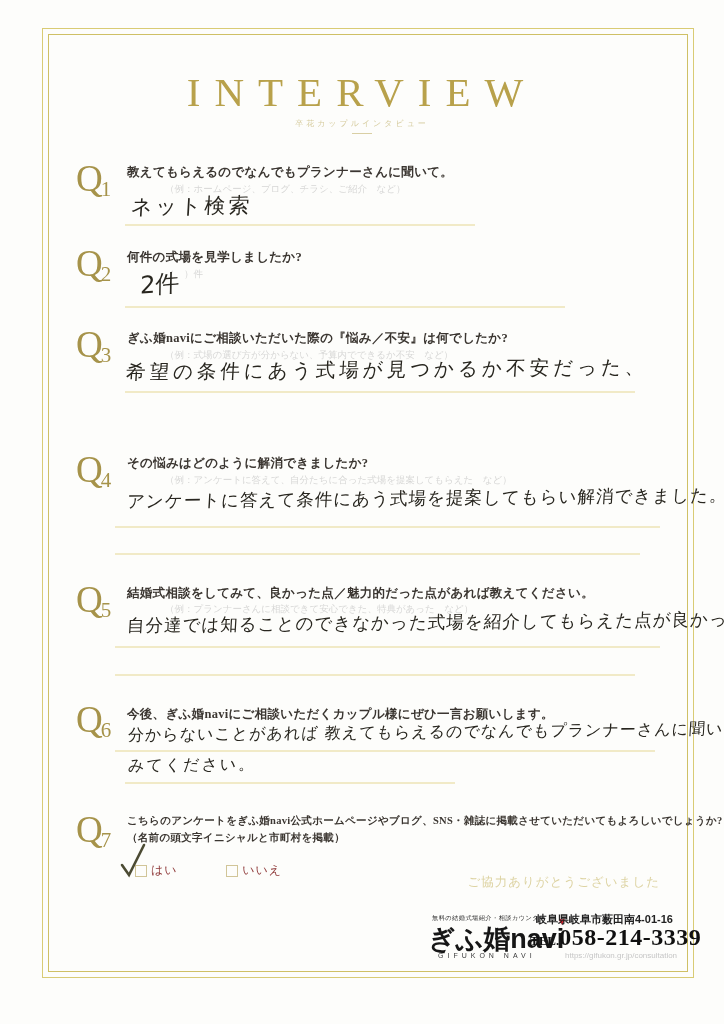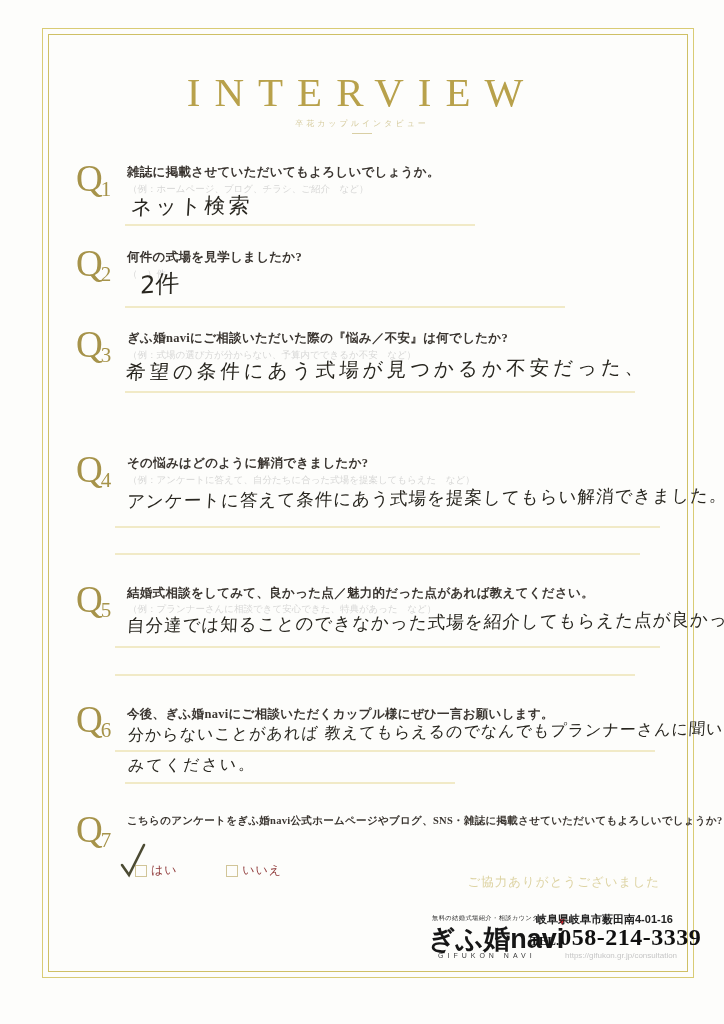--- a/index.html
+++ b/index.html
@@ -36,21 +36,21 @@
     font-family:"Liberation Serif","DejaVu Serif",serif;color:#a6934a;line-height:1;
   }
   .qmark .ql{font-size:37px;}
   .qmark .qn{font-size:21px;position:relative;top:5px;left:-2px;}
   .qtext{
     position:absolute;font-family:"Liberation Serif","DejaVu Serif",serif;
     font-size:12.5px;font-weight:700;color:#3b3631;letter-spacing:.3px;white-space:nowrap;
   }
   .qtext.small{font-size:10.5px;}
   .qhint{
-    position:absolute;font-size:9.5px;color:#a9a9a9;opacity:.45;filter:blur(.6px);white-space:nowrap;
+    position:absolute;font-size:9.5px;color:#a9a9a9;opacity:.45;filter:blur(.6px);white-space:nowrap;margin-left:37px;
   }
   .hand{
     position:absolute;font-family:"DejaVu Sans",sans-serif;color:#28261f;
     white-space:nowrap;transform:rotate(-.6deg) skewX(-4deg);font-weight:500;
   }
   .ans-line{position:absolute;height:2px;background:#f1eac7;}
   
   .chk-row{position:absolute;left:135px;top:862px;font-size:12px;color:#7f1d1d;opacity:.9;}
   .chk-box{
     display:inline-block;width:10px;height:10px;border:1.5px solid #cdbf8e;
@@ -99,21 +99,21 @@
 
   <div class="frame-outer">
     <div class="frame-inner"></div>
   </div>
 
   <div class="title">INTERVIEW</div>
   <div class="subtitle">卒花カップルインタビュー</div>
   <div class="subtitle-dash"></div>
 
   <div class="qmark" style="top:160px"><span class="ql">Q</span><span class="qn">1</span></div>
-  <div class="qtext" style="left:127px;top:164px">雑誌に掲載させていただいてもよろしいでしょうか。</div>
+  <div class="qtext" style="left:127px;top:164px">教えてもらえるのでなんでもプランナーさんに聞いて。</div>
   <div class="qhint" style="left:128px;top:183px">（例：ホームページ、ブログ、チラシ、ご紹介　など）</div>
   <div class="hand" style="left:131px;top:192px;font-size:21px;letter-spacing:3px">ネット検索</div>
   <div class="ans-line" style="left:125px;top:224px;width:350px"></div>
 
   <div class="qmark" style="top:245px"><span class="ql">Q</span><span class="qn">2</span></div>
   <div class="qtext" style="left:127px;top:249px">何件の式場を見学しましたか?</div>
   <div class="qhint" style="left:128px;top:268px">（　）件</div>
   <div class="hand" style="left:140px;top:268px;font-size:24px;transform:rotate(-5deg) skewX(-6deg)">2件</div>
   <div class="ans-line" style="left:125px;top:306px;width:440px"></div>
 
@@ -139,20 +139,21 @@
 
   <div class="qmark" style="top:701px"><span class="ql">Q</span><span class="qn">6</span></div>
   <div class="qtext" style="left:127px;top:706px">今後、ぎふ婚naviにご相談いただくカップル様にぜひ一言お願いします。</div>
   <div class="hand" style="left:128px;top:722px;font-size:16px;letter-spacing:1px">分からないことがあれば 教えてもらえるのでなんでもプランナーさんに聞いて</div>
   <div class="ans-line" style="left:115px;top:750px;width:540px"></div>
   <div class="hand" style="left:128px;top:755px;font-size:16px;letter-spacing:2px">みてください。</div>
   <div class="ans-line" style="left:125px;top:782px;width:330px"></div>
 
   <div class="qmark" style="top:811px"><span class="ql">Q</span><span class="qn">7</span></div>
   <div class="qtext small" style="left:127px;top:814px">こちらのアンケートをぎふ婚navi公式ホームページやブログ、SNS・雑誌に掲載させていただいてもよろしいでしょうか?</div>
+  <div class="qtext small" style="left:127px;top:831px">（名前の頭文字イニシャルと市町村を掲載）</div>
 
   <div class="chk-row">
     <span class="chk-box"></span><span class="chk-label">はい</span>
     <span class="chk-gap"></span>
     <span class="chk-box"></span><span class="chk-label">いいえ</span>
   </div>
   <svg class="checkmark" width="30" height="36" viewBox="0 0 30 36">
     <path d="M4 23 L11 33 L26 3" fill="none" stroke="#4c4b33" stroke-width="2.6" stroke-linecap="round"></path>
   </svg>
 

